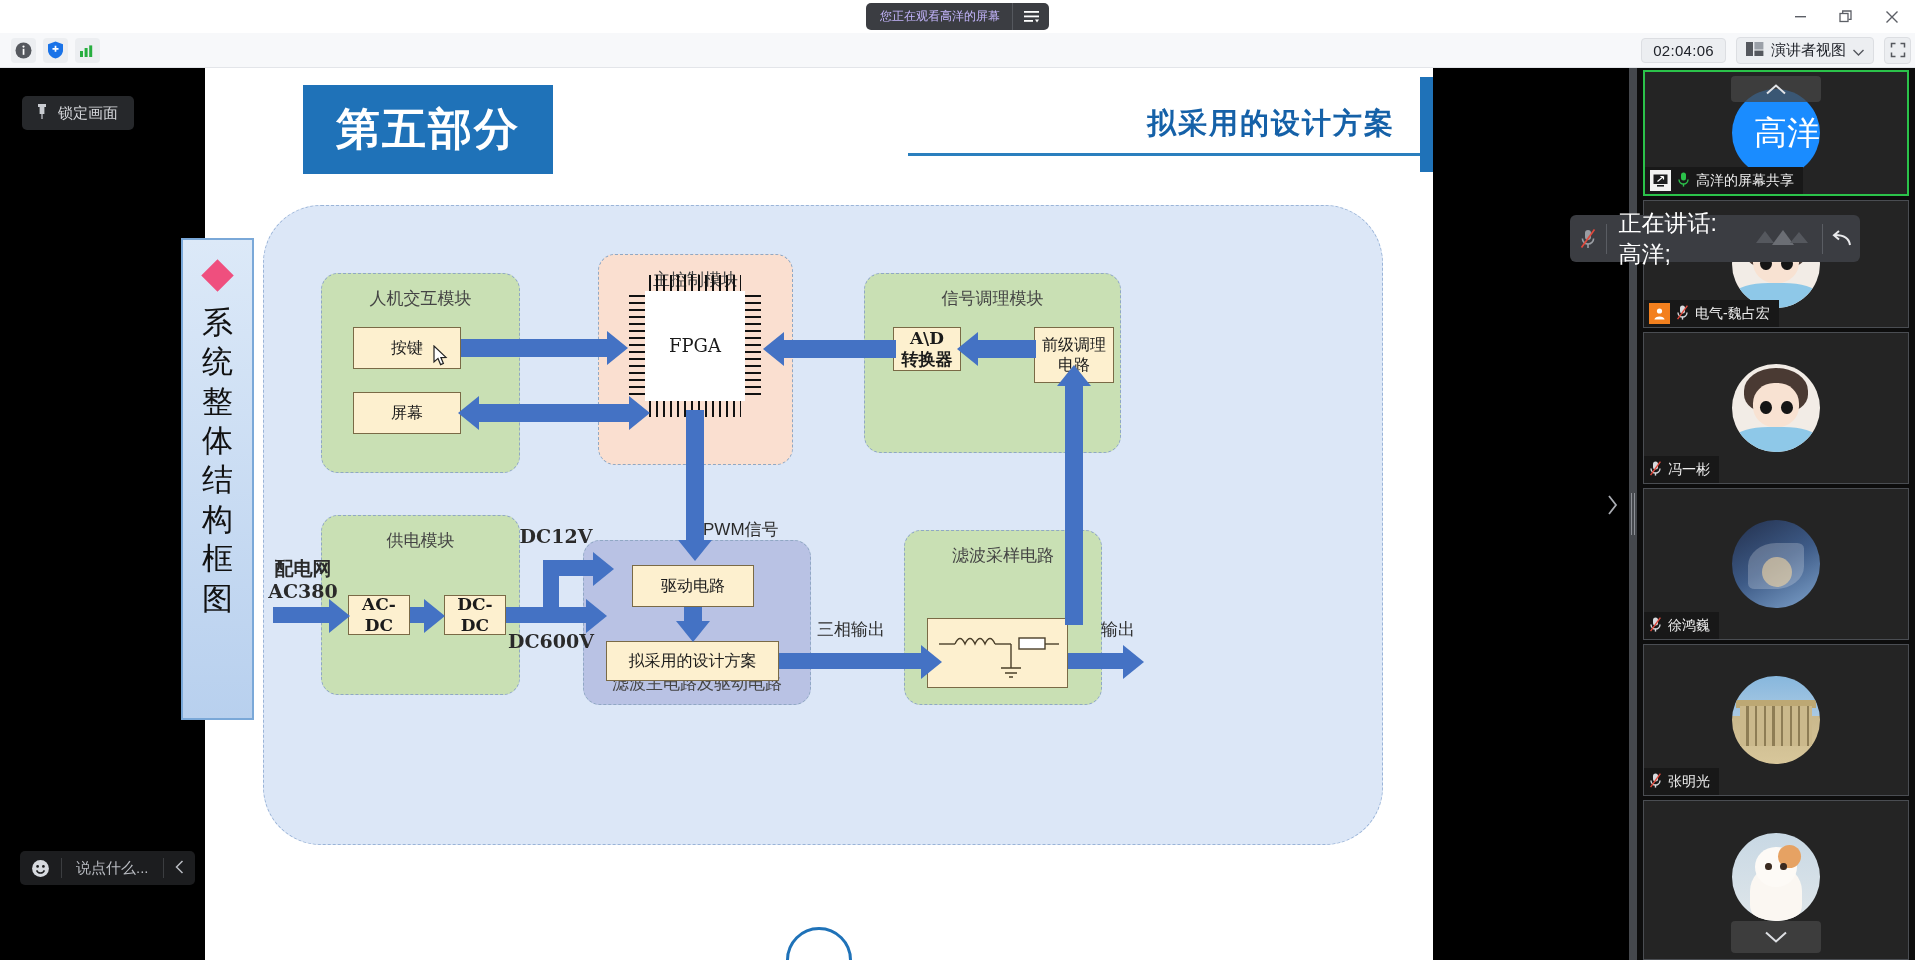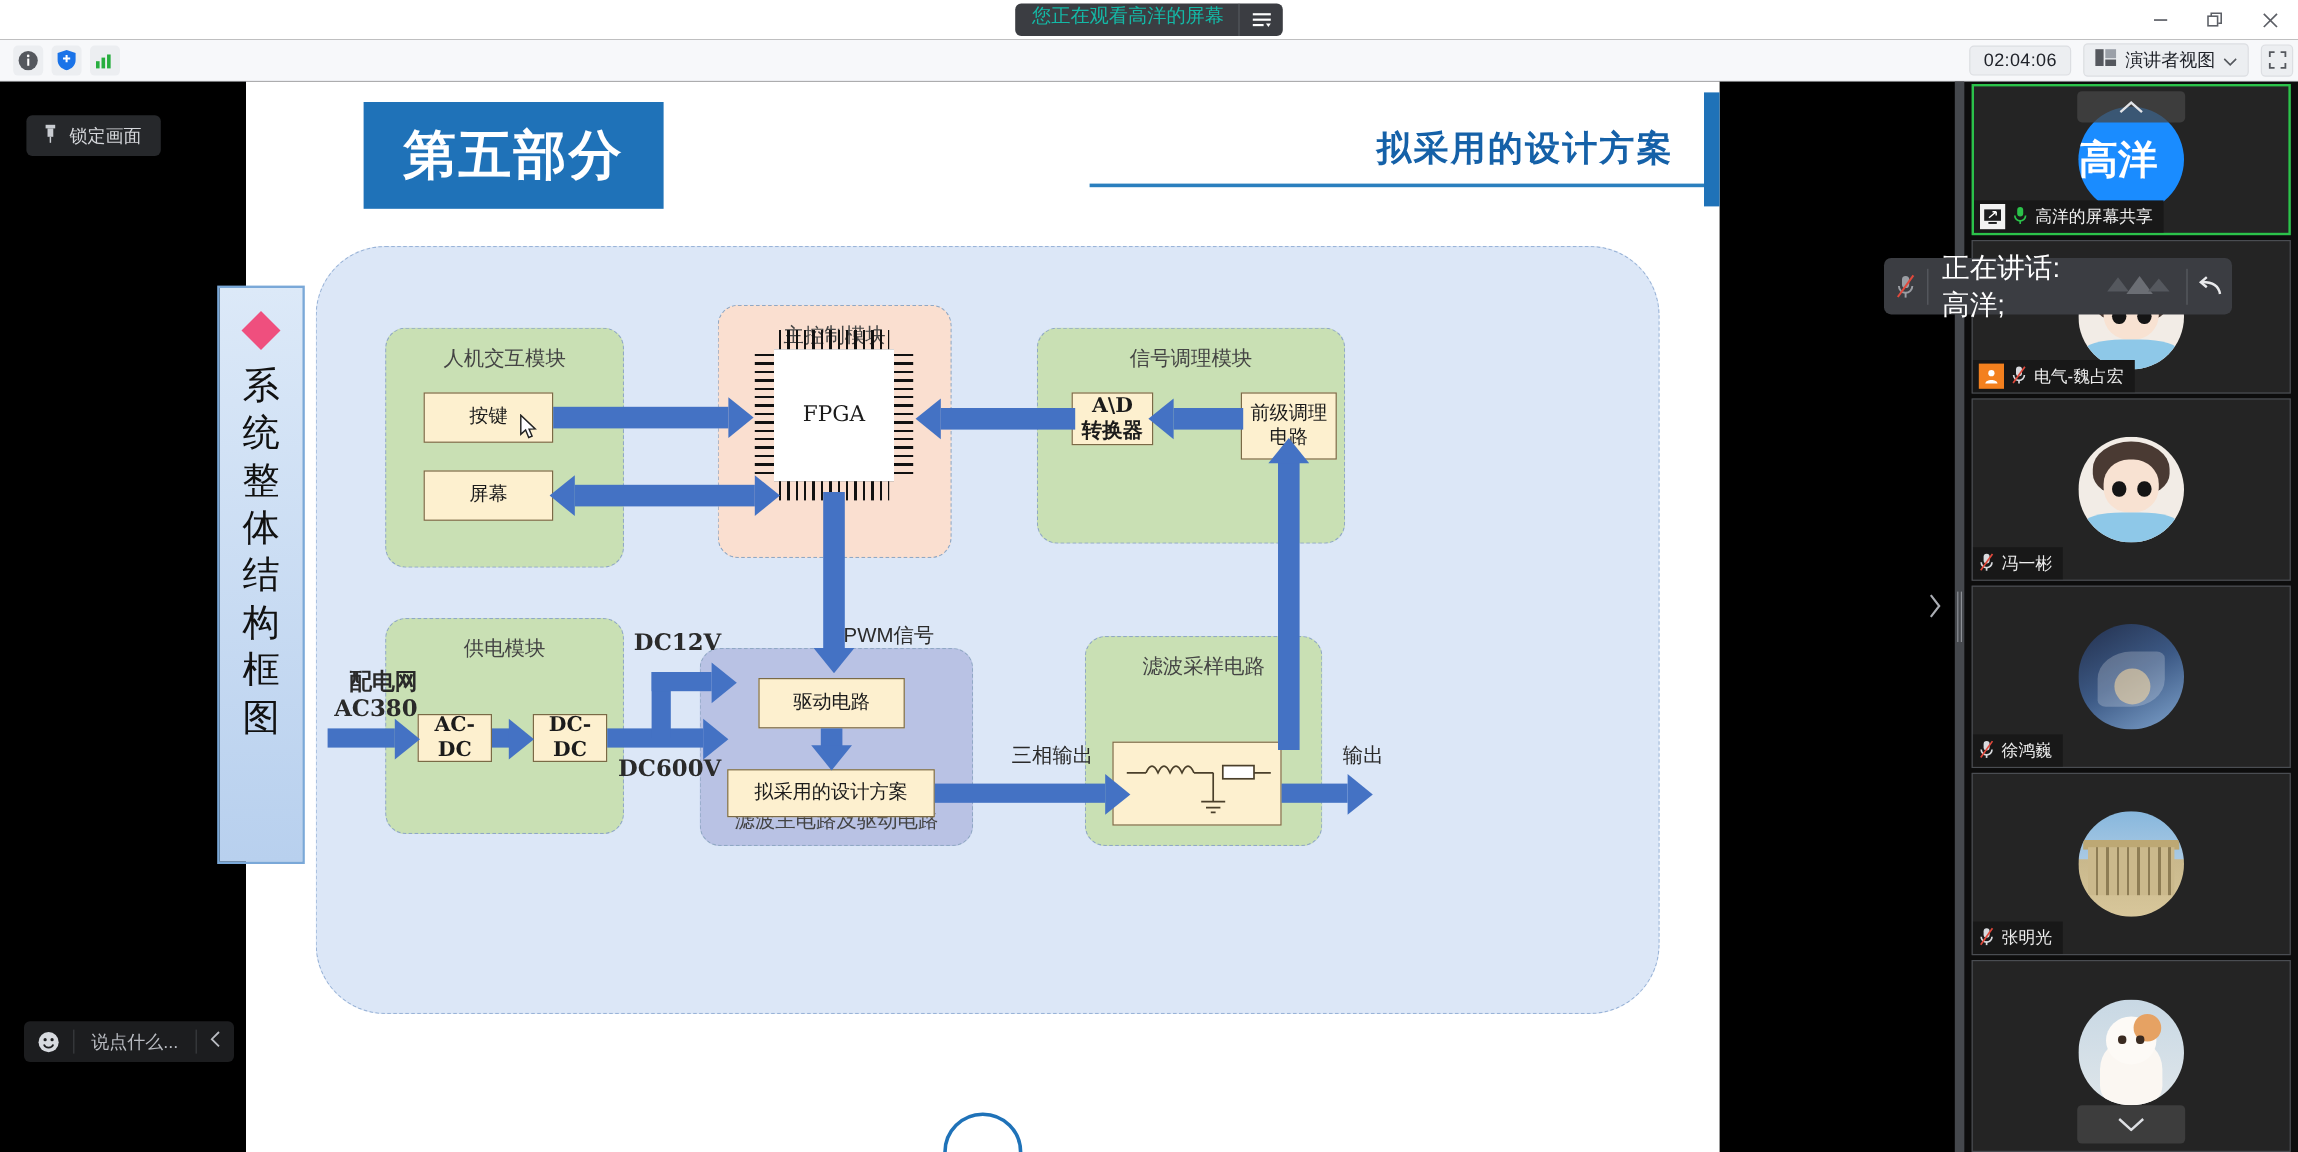--- a/index.html
+++ b/index.html
@@ -3,22 +3,22 @@
 <meta charset="utf-8">
 <style>
   * { margin:0; padding:0; box-sizing:border-box; }
   html,body { width:1915px; height:960px; overflow:hidden; background:#000;
               font-family:"Liberation Sans","DejaVu Sans",sans-serif; }
 
   
   #app { position:relative; width:1915px; height:960px; background:#000; }
   .titlebar { position:absolute; left:0; top:0; width:1915px; height:33px;
               background:#fff; display:flex; align-items:center; justify-content:center; }
-  .watching-pill { background:#3b3d42; color:#14b8a6; font-size:16px; border-radius:5px;
-                   height:27px; display:flex; align-items:flex-start; overflow:hidden; }
+  .watching-pill { background:#3b3d42; color:#c4b5fd; font-size:12px; border-radius:5px;
+                   height:27px; display:flex; align-items:center; overflow:hidden; }
   .watching-pill .txt { padding:0 12px 0 14px; }
   .watching-pill .sep { width:1px; height:27px; background:#55585e; }
   .watching-pill .menu { width:36px; height:27px; display:flex; align-items:center;
                          justify-content:center; }
   .win-ctrls { position:absolute; right:0; top:0; height:33px; display:flex; }
   .win-btn { width:46px; height:33px; display:flex; align-items:center; justify-content:center; }
   .win-btn svg { display:block; }
 
   
   .toolbar { position:absolute; left:0; top:33px; width:1915px; height:35px;
@@ -70,21 +70,21 @@
   .grp .glabel { position:absolute; left:0; right:0; top:13px; text-align:center;
                  font-size:17px; color:#444; }
   .grp.green  { background:#c9e0b4; }
   .grp.peach  { background:#fadfd0; }
   .grp.purple { background:#b9c2e4; }
   .box { position:absolute; background:#fdf0cf; border:1px solid #7a6a46;
          display:flex; align-items:center; justify-content:center; text-align:center;
          font-size:16px; color:#1b1b1b; line-height:1.22; }
   .box.serif { font-family:"DejaVu Serif","Liberation Serif",serif; font-weight:bold; font-size:17px; }
   .lbl { position:absolute; font-size:17px; color:#2a2a2a; white-space:pre-line;
-         text-align:right; line-height:1.2; }
+         text-align:center; line-height:1.2; }
   .lbl.serif { font-family:"DejaVu Serif","Liberation Serif",serif; font-weight:bold; font-size:19px; }
   .arr { position:absolute; background:#4472c4; }
   .arrh { position:absolute; width:0; height:0; }
   .arrh.r { border-top:17px solid transparent; border-bottom:17px solid transparent;
             border-left:21px solid #4472c4; }
   .arrh.l { border-top:17px solid transparent; border-bottom:17px solid transparent;
             border-right:21px solid #4472c4; }
   .arrh.d { border-left:17px solid transparent; border-right:17px solid transparent;
             border-top:21px solid #4472c4; }
   .arrh.u { border-left:17px solid transparent; border-right:17px solid transparent;
@@ -112,21 +112,21 @@
   .rail-grip::before, .rail-grip::after { content:""; position:absolute; top:425px;
                  width:1px; height:42px; background:#8d9096; }
   .rail-grip::before { left:2px; } .rail-grip::after { left:5px; }
 
   .tile { position:absolute; left:6px; width:266px; background:#242424;
           border:1px solid #4a4d52; overflow:hidden; }
   .tile.active { border:2px solid #2bc24a; }
   .tile .av { position:absolute; left:50%; top:50%; transform:translate(-50%,-50%);
               width:88px; height:88px; border-radius:50%; overflow:hidden; }
   .tile .av.initials { background:#1a8cff; color:#fff; font-size:33px;
-                       display:flex; align-items:center; justify-content:flex-start;font-weight:bold; }
+                       display:flex; align-items:center; justify-content:flex-end; }
   .namebar { position:absolute; left:0; bottom:0; background:#181818; height:27px;
              display:flex; align-items:center; gap:6px; padding:0 9px 0 5px;
              color:#eee; font-size:14px; white-space:nowrap; }
   .hostbadge { width:21px; height:21px; background:#f3801e; display:flex;
                align-items:center; justify-content:center; }
   .sharebadge { width:21px; height:21px; background:#f2f2f2; display:flex;
                 align-items:center; justify-content:center; }
   .tile-chev { position:absolute; left:50%; transform:translateX(-50%); bottom:6px;
                width:90px; height:32px; background:rgba(70,70,70,.75); border-radius:4px;
                display:flex; align-items:center; justify-content:center; color:#ddd; }

